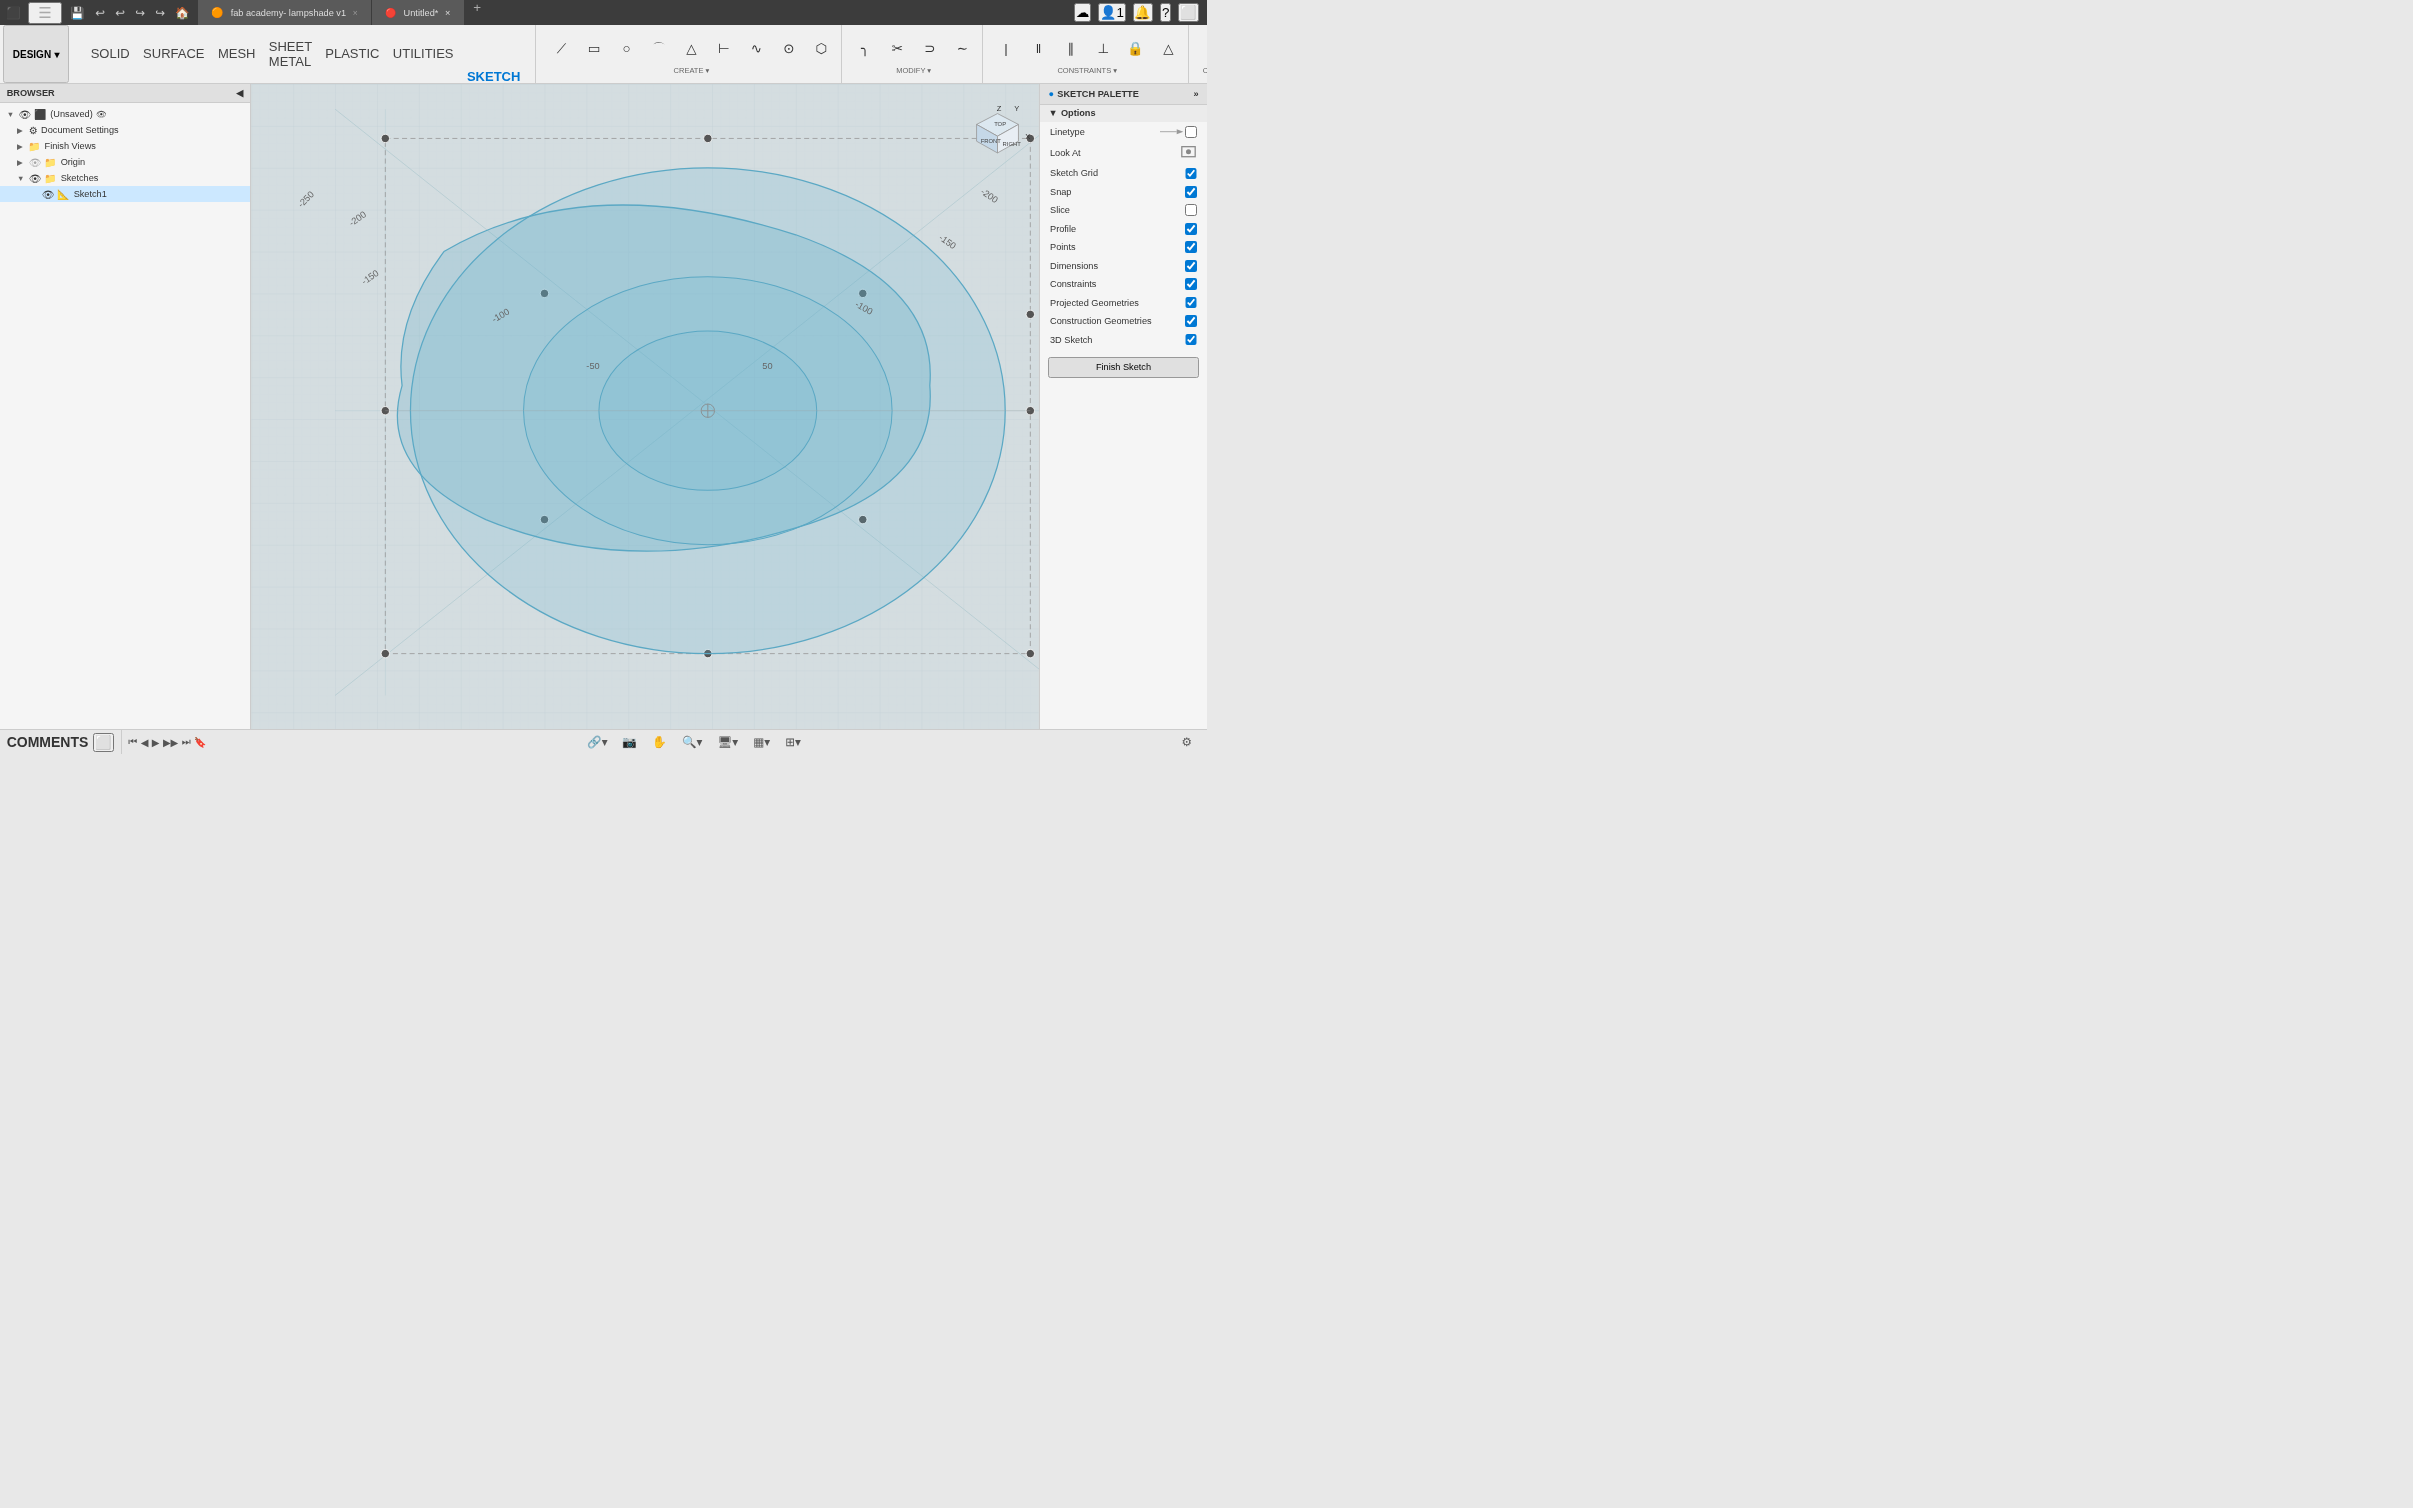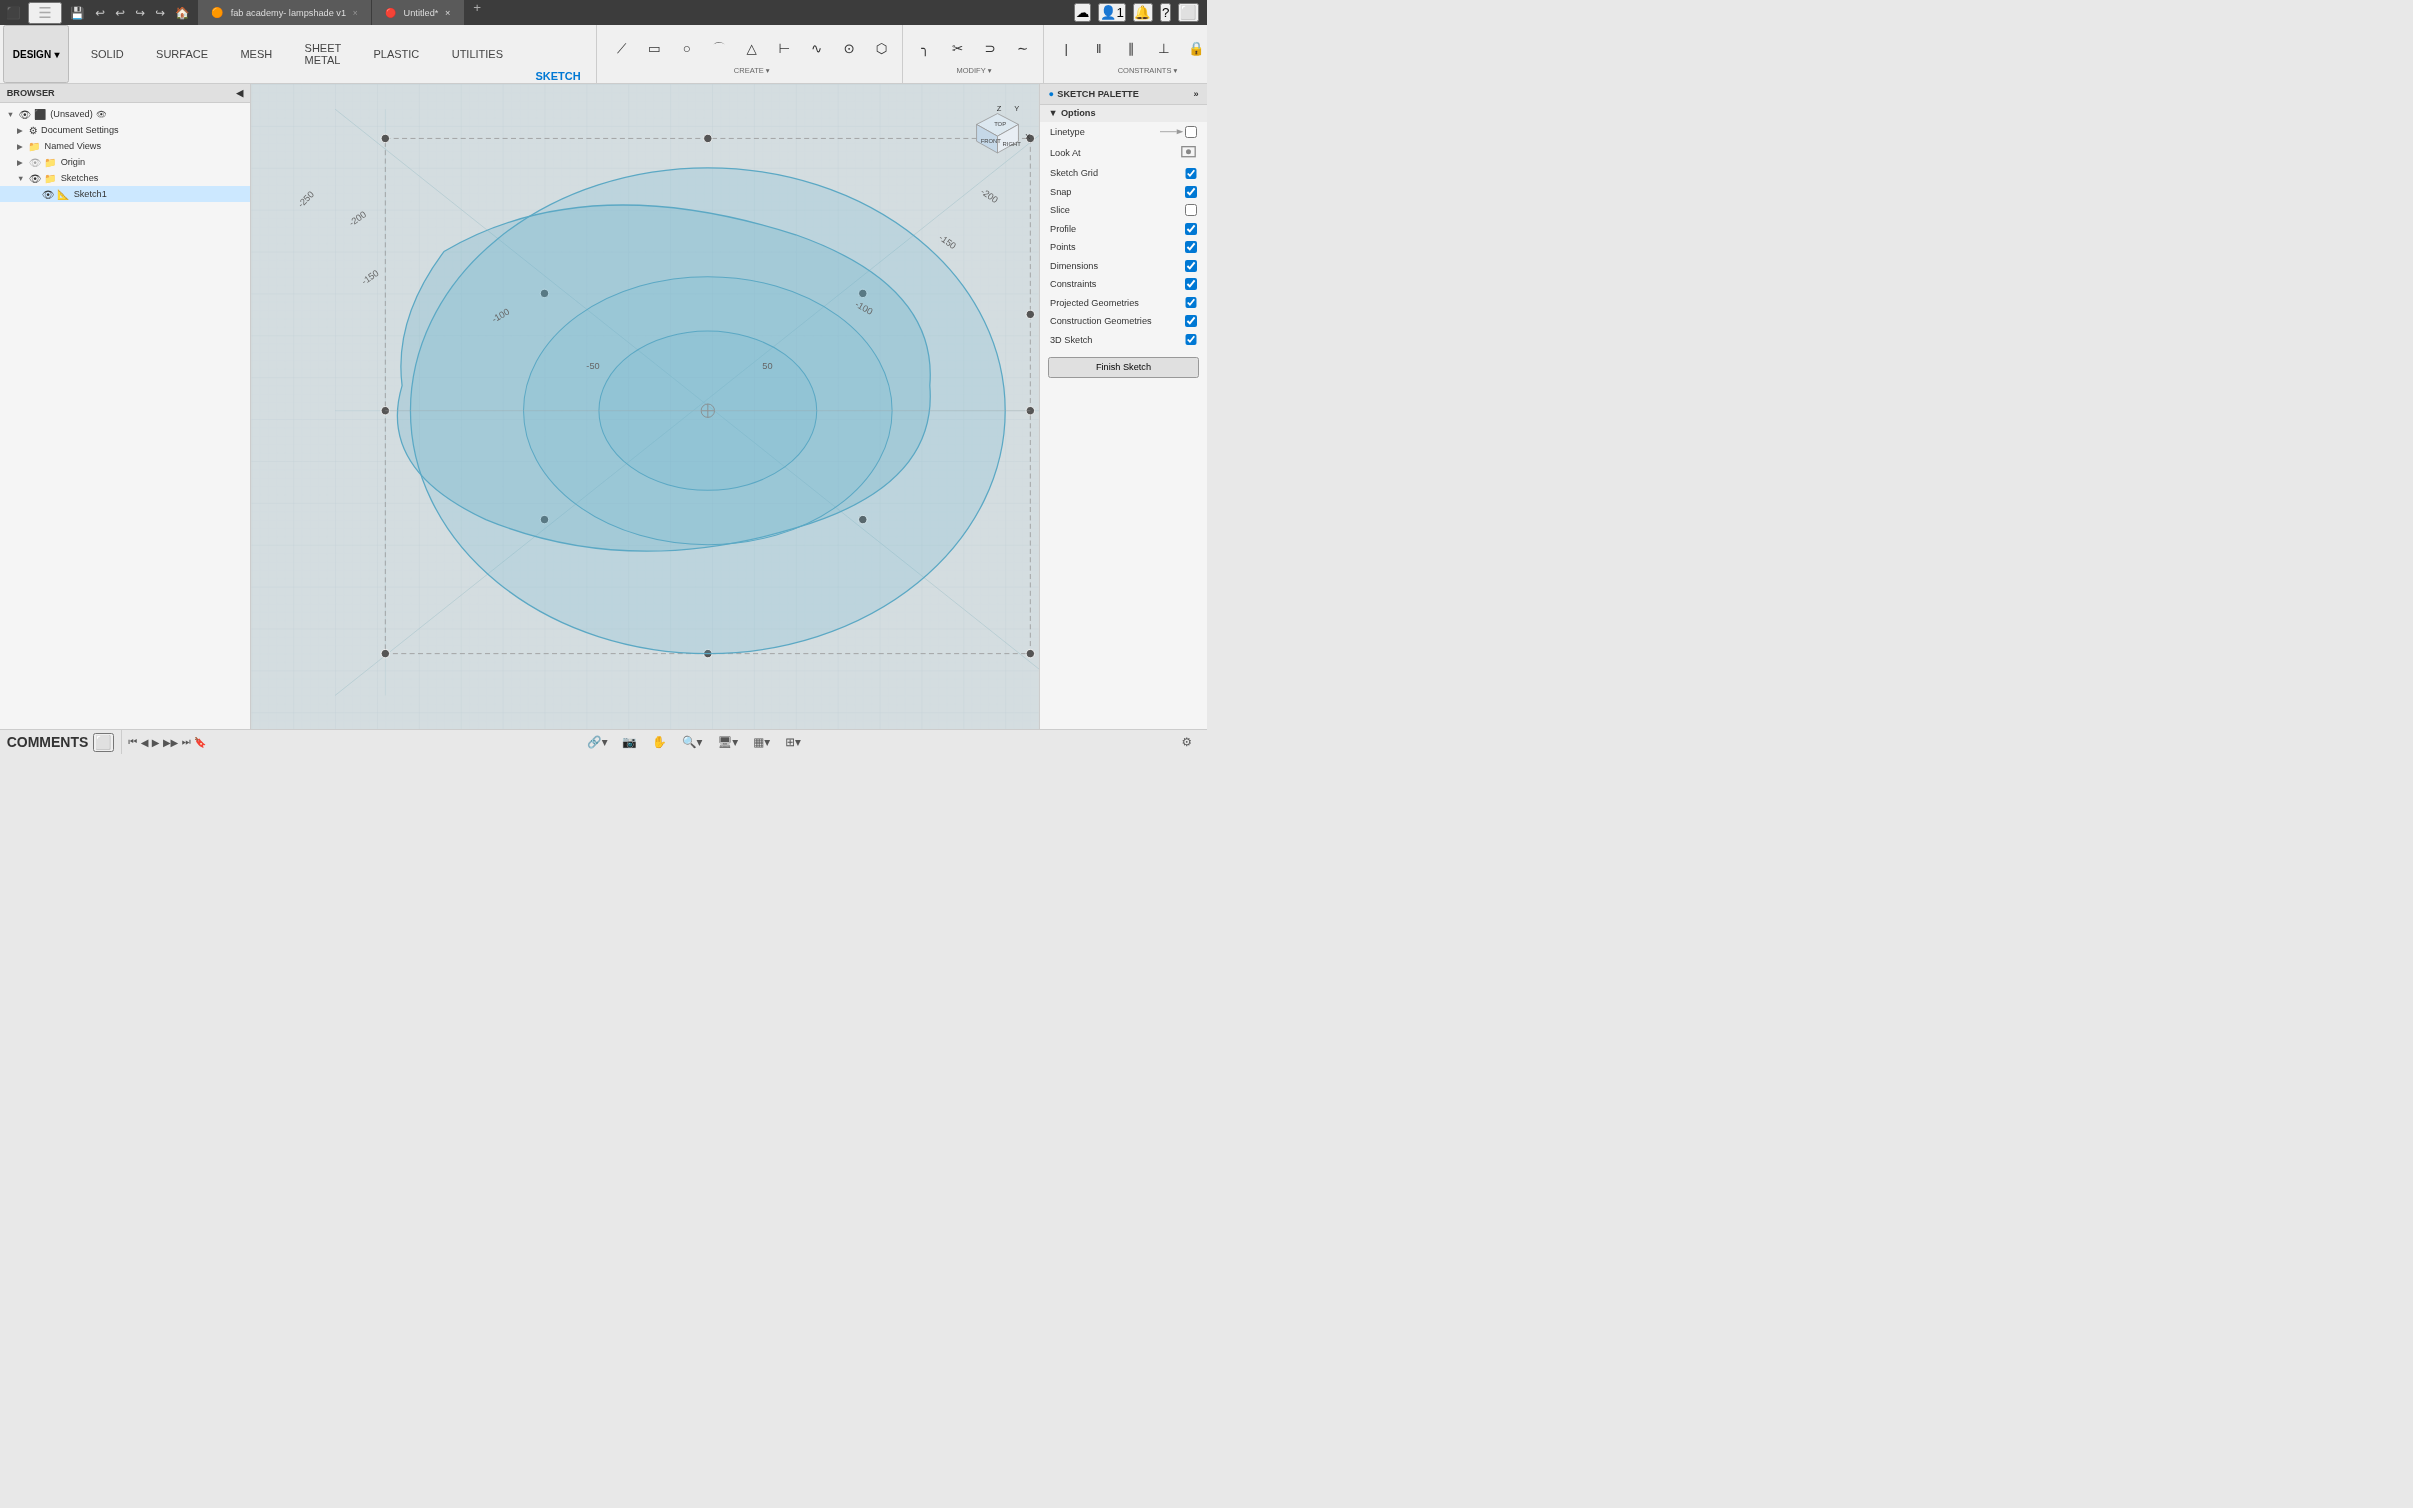--- a/index.html
+++ b/index.html
@@ -23,21 +23,21 @@
 
     
     #toolbar {
       display: flex; height: 59px; background: #f0f0f0; border-bottom: 0.8px solid #ccc; padding: 0 3.4px;
     }
     .design-btn { background: #e0e0e0; border: 0.8px solid #bbb; padding: 3.4px 8.4px; border-radius: 2.5px; cursor: pointer; font-size: 10px; font-weight: bold; display: flex; align-items: center; gap: 3.4px; margin-right: 6.7px; white-space: nowrap; }
     .toolbar-section { display: flex; flex-direction: column; align-items: center; padding: 0 5px; border-right: 0.8px solid #ccc; height: 100%; justify-content: center; }
     .toolbar-section .section-label { font-size: 7.5px; color: #666; margin-top: 1.7px; }
     .toolbar-tools { display: flex; gap: 2.5px; align-items: center; }
     .tool-btn { display: flex; flex-direction: column; align-items: center; justify-content: center; width: 30px; height: 32px; background: none; border: none; cursor: pointer; border-radius: 2.5px; font-size: 13.4px; color: #333; }
-    .toolbar-nav { display: flex; gap: 19px; align-items: center; height: 100%; font-size: 11px; color: #444; padding: 0 3.4px; }
+    .toolbar-nav { display: flex; gap: 0; align-items: center; height: 100%; font-size: 13px; color: #444; padding: 0 3.4px; }
     .nav-item { padding: 2.5px 6.7px; cursor: pointer; border-bottom: 1.7px solid transparent; height: 100%; display: flex; align-items: center; }
     .nav-item.active { color: #0078d4; border-bottom: 1.7px solid #0078d4; font-weight: bold; margin-top: 45px; }
     .finish-sketch-btn { background: #28a745; color: white; border: none; padding: 5px 10px; border-radius: 2.5px; cursor: pointer; font-size: 9.2px; font-weight: bold; display: flex; align-items: center; gap: 3.4px; height: 42px; margin: 0 5px; }
     .finish-sketch-btn .check-icon { font-size: 15px; }
     .select-btn { background: #0078d4; color: white; border: none; padding: 5px 8.4px; border-radius: 2.5px; cursor: pointer; font-size: 9.2px; font-weight: bold; height: 42px; margin: 0 2.5px; display: flex; align-items: center; gap: 3.4px; }
 
     
     #main { display: flex; height: calc(754px - 25px - 59px - 25px); }
 
     
@@ -250,21 +250,21 @@
 
       <div class="tree-item tree-indent1">
         <span class="tree-toggle">▶</span>
         <span class="tree-icon">⚙</span>
         <span>Document Settings</span>
       </div>
 
       <div class="tree-item tree-indent1">
         <span class="tree-toggle">▶</span>
         <span class="tree-icon">📁</span>
-        <span>Named Views</span>
+        <span>Finish Views</span>
       </div>
 
       <div class="tree-item tree-indent1">
         <span class="tree-toggle">▶</span>
         <span class="tree-icon" style="opacity:0.4;">👁</span>
         <span class="tree-icon">📁</span>
         <span>Origin</span>
       </div>
 
       <div class="tree-item tree-indent1">

